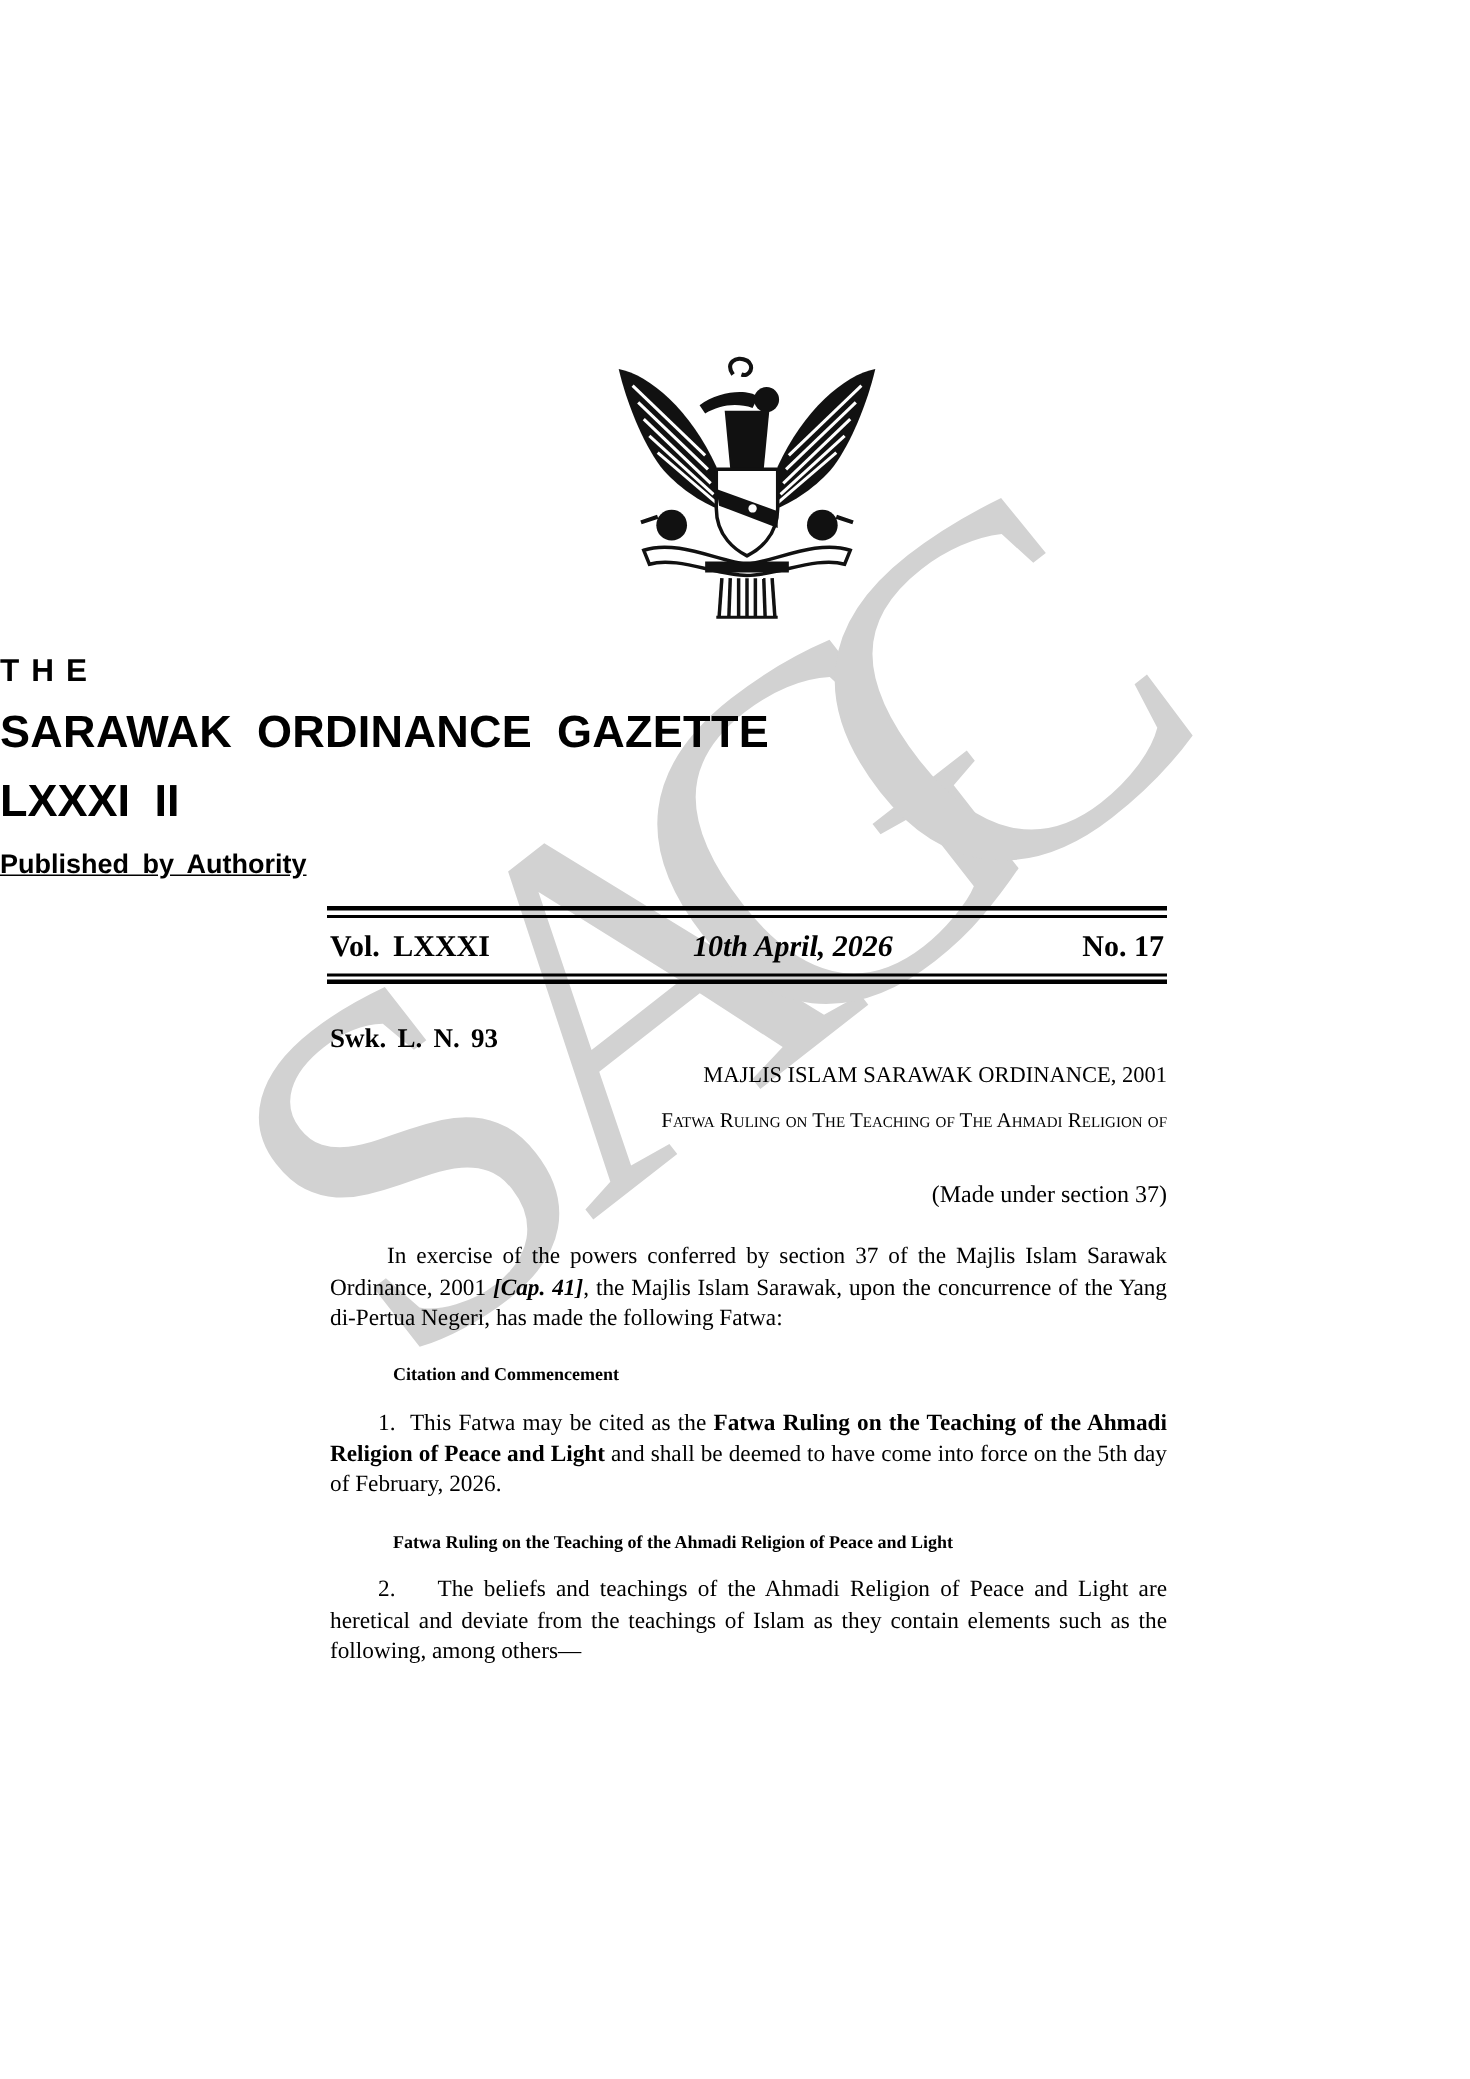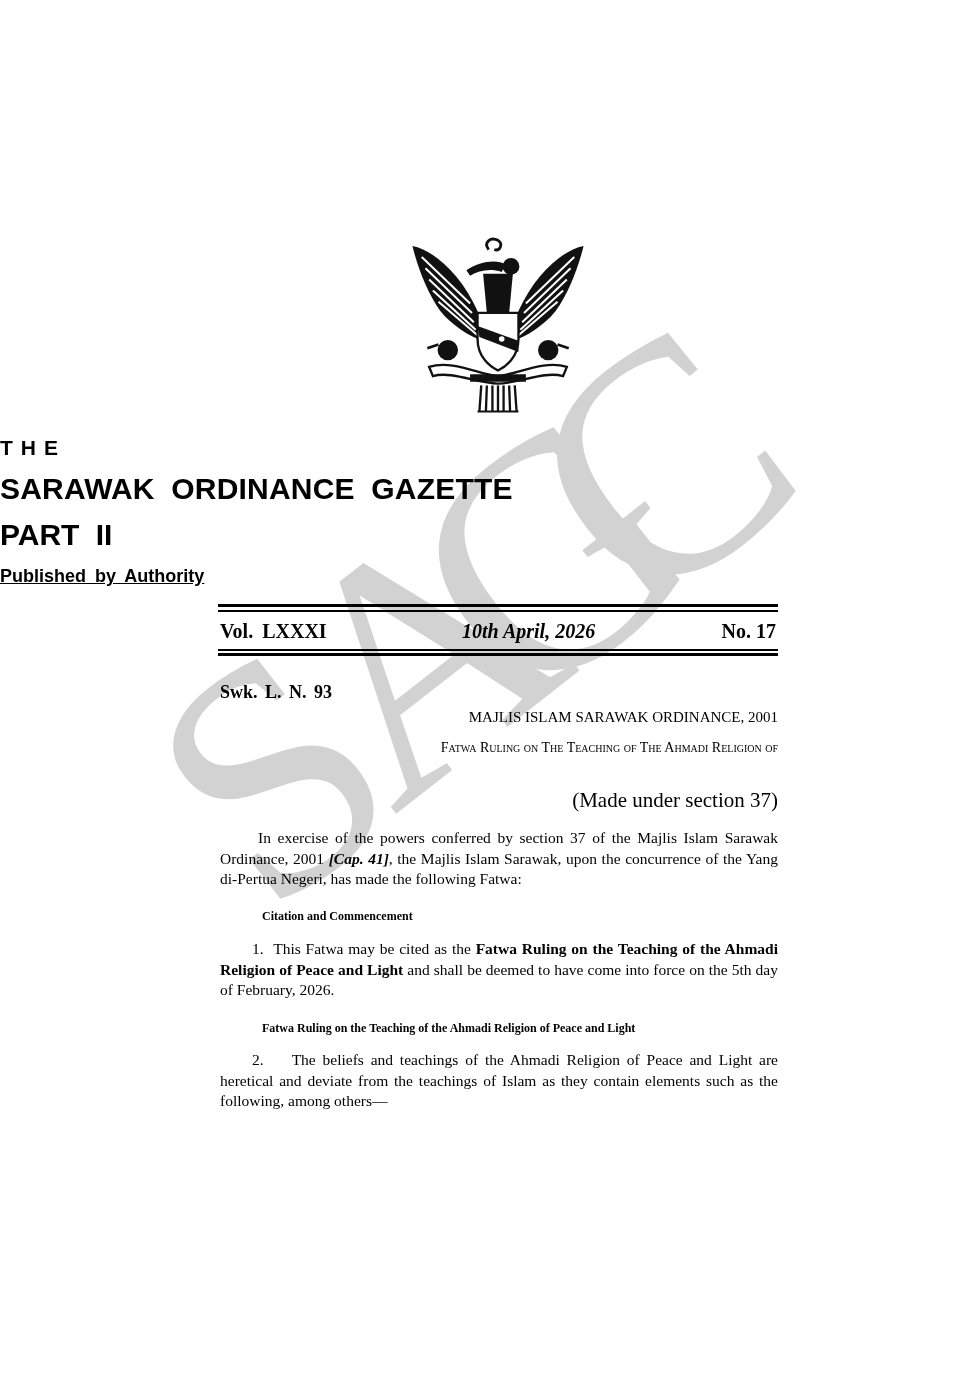--- a/index.html
+++ b/index.html
@@ -37,21 +37,21 @@
     font-family: "Liberation Serif", serif; font-weight: bold; font-size: 20px; }
   .volrow .vol { position: absolute; left: 0; top: 0; word-spacing: 4px; }
   .volrow .date { position: absolute; left: 242px; top: 0; font-style: italic; }
   .volrow .no { position: absolute; right: 0; top: 0; }
 
   .serif { font-family: "Liberation Serif", serif; font-size: 15px; }
   .swk { position: absolute; left: 220px; top: 682px; font-weight: bold; word-spacing: 3px; font-size: 18px; }
   .center { position: absolute; left: 218px; width: 560px; text-align: right; }
   .ord { top: 709px; font-size: 15px; }
   .fatwa-title { top: 738px; font-size: 14px; font-variant: small-caps; line-height: 20px; }
-  .made { top: 788px; font-size: 21px; }
+  .made { top: 788px; font-size: 16px; }
 
   .para { position: absolute; left: 220px; width: 558px; text-align: justify; line-height: 20.5px; font-size: 15.5px; }
   .p-intro { top: 828px; text-indent: 38px; }
   .head { position: absolute; left: 220px; font-weight: bold; font-size: 12px; margin-left: 42px; }
   .h1 { top: 909px; }
   .p1 { top: 939px; text-indent: 32px; }
   .h2 { top: 1021px; }
   .p2 { top: 1050px; text-indent: 32px; }
   .tab { display: inline-block; width: 28px; }
   b { font-weight: bold; }
@@ -113,21 +113,21 @@
           <path d="M100 160 L100 188"></path>
         <path d="M106 160 L106 188"></path>
           <path d="M112 160 L113 188"></path>
           <path d="M118 160 L120 188"></path>
       </g>
       <path d="M78 188 L122 188" stroke="#111" stroke-width="2"></path>
     </svg>
 
     <div class="sans the">THE</div>
     <div class="sans title">SARAWAK ORDINANCE GAZETTE</div>
-    <div class="sans part">PART II</div>
+    <div class="sans part">LXXXI II</div>
     <div class="sans pub">Published by Authority</div>
 
     <div class="rule r1"></div>
     <div class="rule r2"></div>
     <div class="volrow">
       <span class="vol">Vol. LXXXI</span>
       <span class="date">10th April, 2026</span>
       <span class="no">No. 17</span>
     </div>
     <div class="rule r3"></div>

